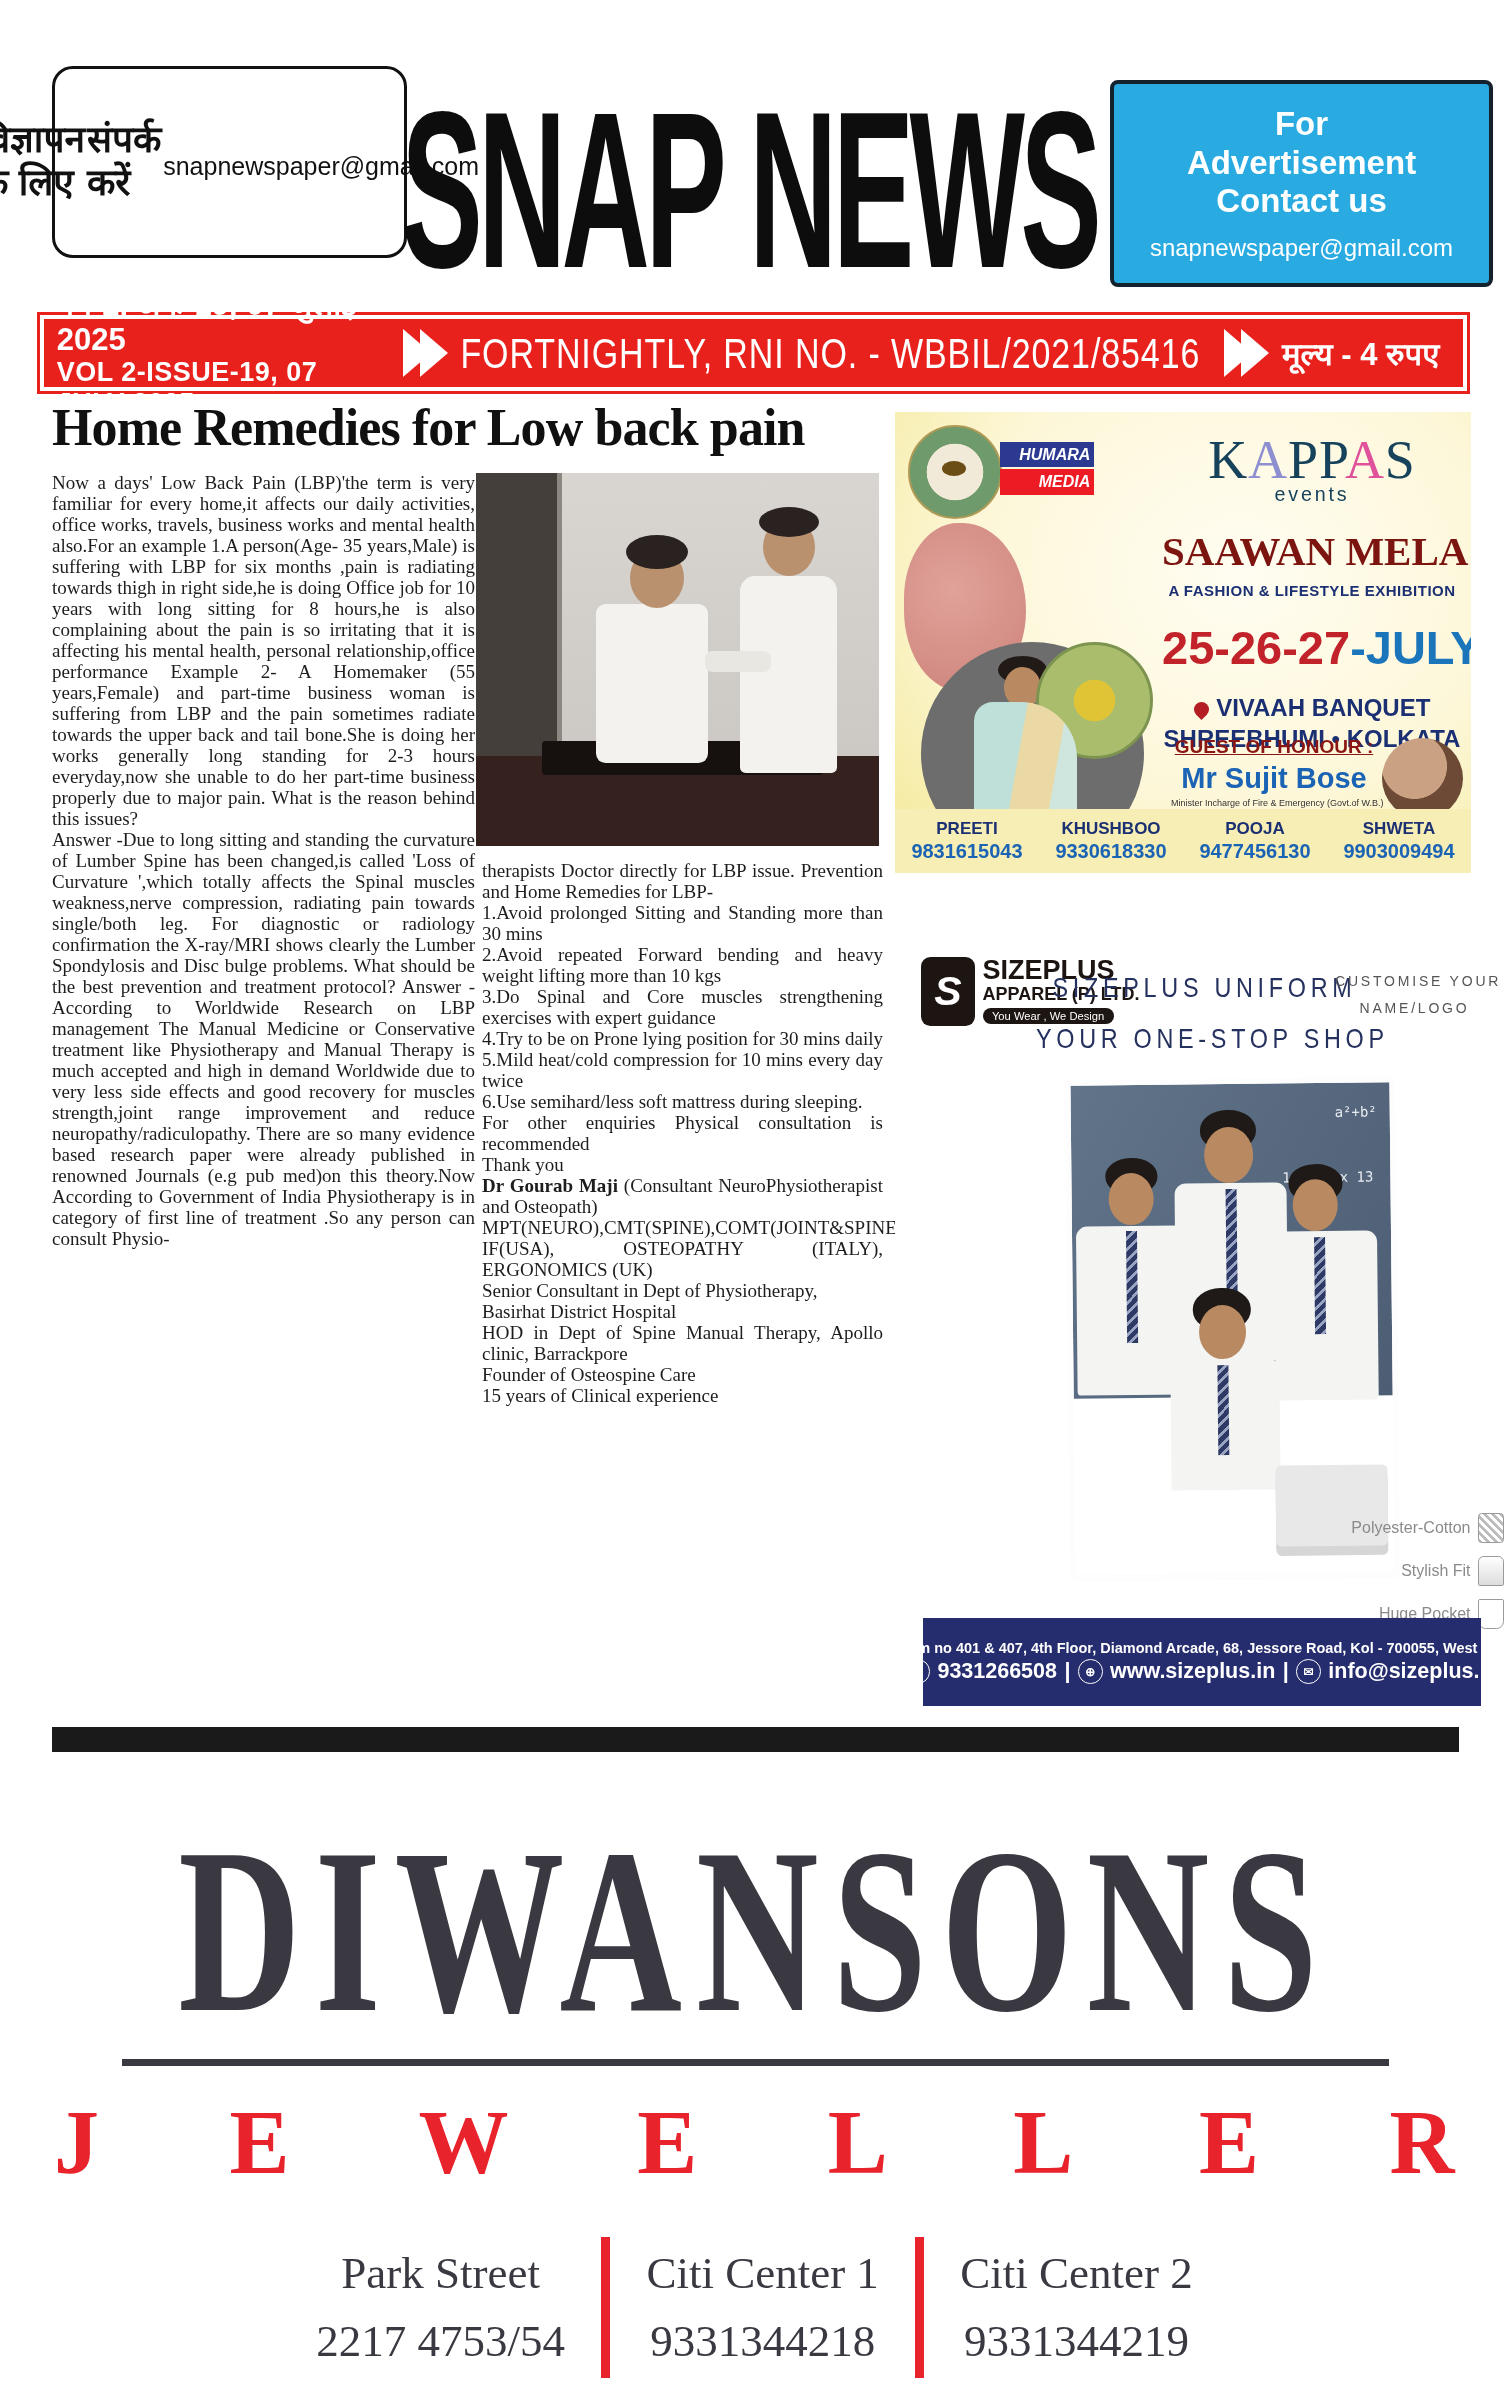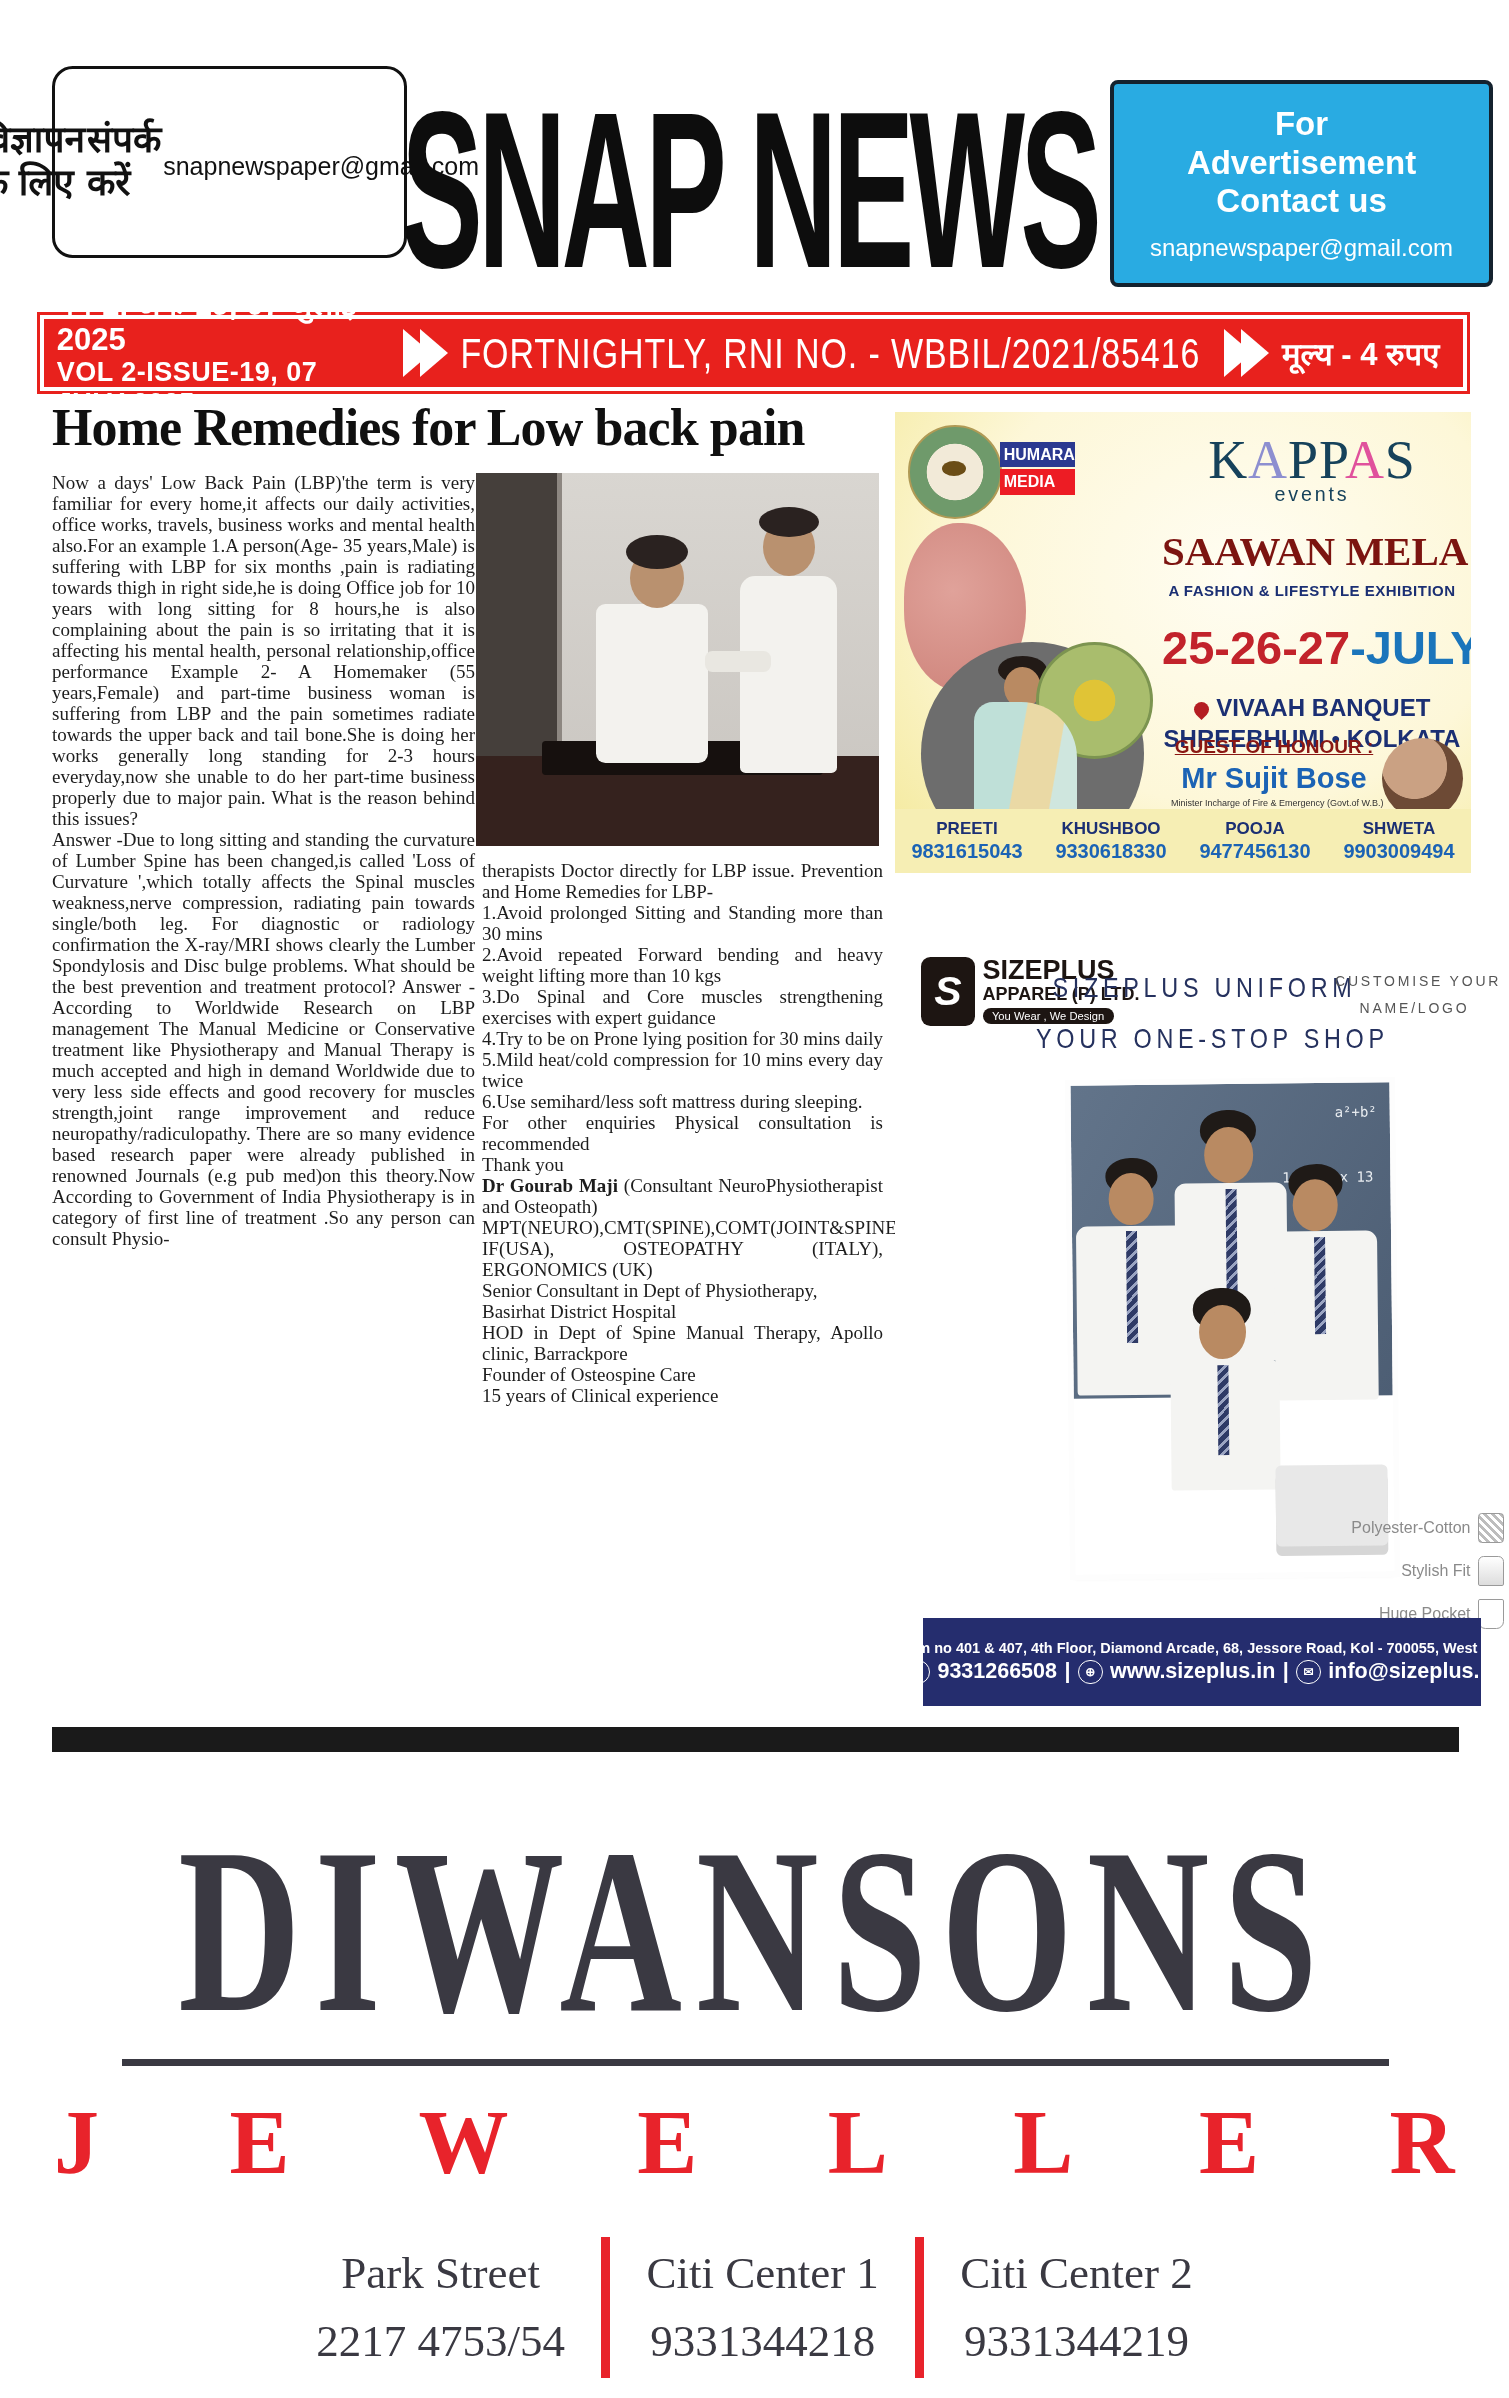--- a/index.html
+++ b/index.html
@@ -50,21 +50,21 @@
   .ph-mat{position:absolute;left:66px;bottom:71px;width:281px;height:34px;background:#16100e;border-radius:3.7px;}
   .ph-head{position:absolute;border-radius:50%;background:#b9916f;}
   .ph-hair{position:absolute;border-radius:50%;background:#2a2220;}
   .ph-shirt{position:absolute;background:#f3f2ee;border-radius:9.4px;}
   .ph-arm{position:absolute;background:#e9e7e1;border-radius:7.5px;}
 
   
   .kappas{left:895px;top:412px;width:576px;height:461px;overflow:hidden;
     background:radial-gradient(ellipse at 60% 35%,#fffdf2 0%,#fdf7d8 55%,#f3e895 100%);
     font-family:"Liberation Sans",sans-serif;}
-  .humara{position:absolute;left:105px;top:30px;width:75px;text-align:left;font-weight:bold;font-size:16px;line-height:1;}
+  .humara{position:absolute;left:105px;top:30px;width:94px;text-align:right;font-weight:bold;font-size:16px;line-height:1;font-style:italic;}
   .humara .t{background:#2b3990;color:#fff;padding:4.7px 3.7px;}
   .humara .m{background:#ed1c24;color:#fff;padding:4.7px 3.7px;margin-top:1.9px;}
   .kp-plate{position:absolute;left:13px;top:13px;width:90px;height:90px;border-radius:50%;
     background:radial-gradient(circle,#f2ead8 0 44%,#6f9a6b 45% 100%);border:2.8px solid #b09a55;}
   .kp-bee{position:absolute;left:47px;top:49px;width:24px;height:15px;border-radius:50%;background:#6b4d16;}
   .kp-pink{position:absolute;left:9.4px;top:111px;width:122px;height:169px;border-radius:46% 54% 50% 50%;
     background:radial-gradient(circle at 40% 40%,#e0a29a,#cd8279);}
   .kp-gray{position:absolute;left:26px;top:230px;width:223px;height:223px;border-radius:50%;background:#6d6d6d;}
   .kp-flower{position:absolute;left:141px;top:230px;width:111px;height:111px;border-radius:50%;
     background:radial-gradient(circle,#e0c436 0 26%,#a9bd6d 27% 100%);border:3.7px solid #7c9450;}
@@ -121,21 +121,21 @@
   .sp-feats{position:absolute;left:234px;top:590px;width:375px;}
   .sp-feat{display:flex;align-items:center;justify-content:flex-end;gap:7.5px;margin-bottom:13px;}
   .sp-feat .t{font-size:16px;color:#8a8a8a;}
   .fic{width:24px;height:28px;border:1.9px solid #9a9a9a;border-radius:3.7px;}
   .fic.fab{background:repeating-linear-gradient(45deg,#bdbdbd 0 2.8px,#fff 2.8px 5.6px);}
   .fic.fit{border-radius:5.6px 5.6px 1.9px 1.9px;background:linear-gradient(#fff,#ddd);}
   .fic.pok{background:#fff;border-radius:1.9px 1.9px 7.5px 7.5px;}
   .sp-bar{position:absolute;left:28px;top:695px;width:558px;height:88px;background:#252d6e;color:#fff;
     display:flex;flex-direction:column;align-items:center;justify-content:center;gap:3.7px;}
   .sp-bar .l1{font-size:14.5px;font-weight:bold;white-space:nowrap;}
-  .sp-bar .l2{font-size:21.5px;font-weight:bold;white-space:nowrap;display:flex;align-items:center;gap:7.5px;}
+  .sp-bar .l2{font-size:21.5px;font-weight:bold;white-space:nowrap;display:flex;gap:7.5px;}
   .sp-bar .pin{background:#fff;width:11.2px;height:11.2px;margin-right:3.7px;}
   .cir{display:inline-flex;width:22.5px;height:22.5px;border:1.9px solid #fff;border-radius:50%;
     align-items:center;justify-content:center;font-size:12px;}
 
   
   .dw-bar{left:52px;top:1727px;width:1407px;height:25px;background:#1a1a1a;}
   .dw-name{left:0;top:1795px;width:1509px;text-align:center;}
   .dw-name span{font-size:157px;font-weight:bold;color:#3a3942;letter-spacing:13px;display:inline-block;
     transform:scale(1.08,1.5);transform-origin:center top;white-space:nowrap;}
   .dw-rule{left:122px;top:2059px;width:1267px;height:6.6px;background:#3a3942;}

